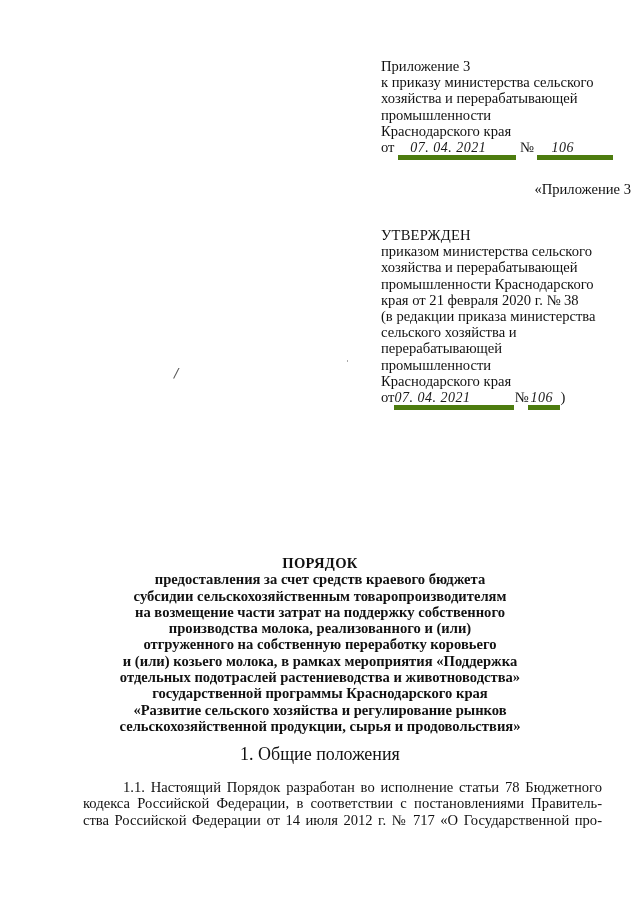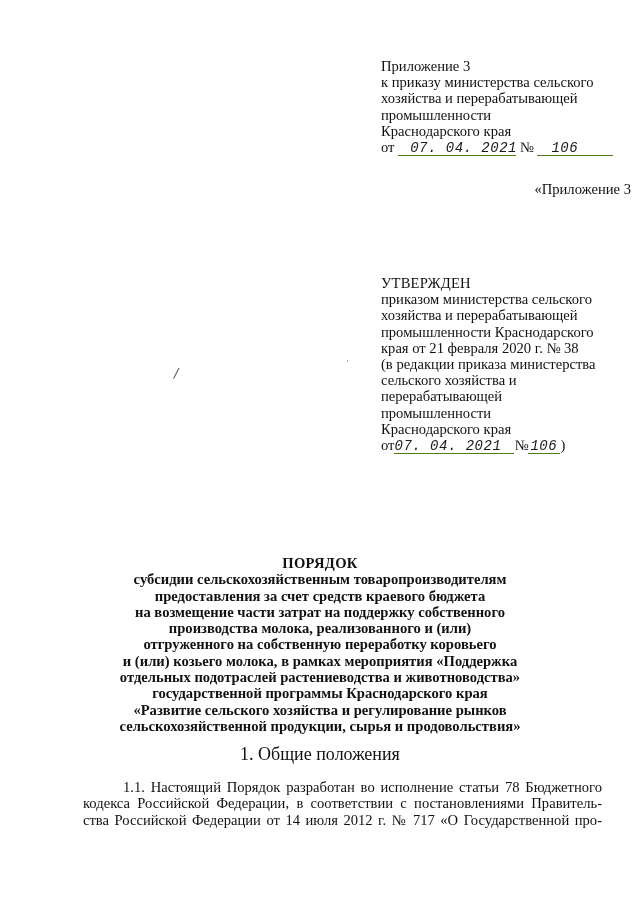--- a/index.html
+++ b/index.html
@@ -26,35 +26,35 @@
       width: 250px;
       font-size: 14.6px;
       line-height: 16.2px;
       white-space: nowrap;
     }
     .appendix-header { top: 58px; }
     .appendix-quote { top: 181px; text-align: right; }
     .approved-block { top: 227px; }
     .line { display: block; }
     .hand {
-      font-family: Liberation Mono, monospace;
+      font-family: Liberation Serif, serif;
       font-style: italic;
       font-size: 14px;
       letter-spacing: 0.5px;
       color: #1a1a1a;
       display: inline-block;
-      border-bottom: 1px solid #4d7c0f;
+      border-bottom: 5px solid #4d7c0f;
       line-height: 14px;
       vertical-align: baseline;
     }
     .hand-date-1 { width: 118px; padding-left: 12px; box-sizing: border-box; }
     .hand-num-1 { width: 76px; padding-left: 14px; box-sizing: border-box; }
     .hand-date-2 { width: 120px; padding-left: 0px; box-sizing: border-box; }
     .hand-num-2 { width: 32px; padding-left: 2px; box-sizing: border-box; }
-    .approved-title { letter-spacing: 0.2px; margin-top: 48px; }
+    .approved-title { letter-spacing: 0.2px; }
     .stray-mark {
       position: absolute;
       left: 174px;
       top: 365px;
       font-family: "DejaVu Sans", sans-serif;
       font-style: italic;
       font-size: 13px;
       color: #555;
     }
     .stray-dot {
@@ -136,22 +136,22 @@
     <span class="line">промышленности</span>
     <span class="line">Краснодарского края</span>
     <span class="line"><span>от</span><span class="hand hand-date-2">07. 04. 2021</span><span>№</span><span class="hand hand-num-2">106</span><span>)</span></span>
   </div>
 
   <div class="stray-mark">/</div>
   <div class="stray-dot"></div>
 
   <div class="title-block">
     <span class="title-main">ПОРЯДОК</span>
+    <span class="title-line">предоставления за счет средств краевого бюджета</span>
     <span class="title-line">субсидии сельскохозяйственным товаропроизводителям</span>
-    <span class="title-line">предоставления за счет средств краевого бюджета</span>
     <span class="title-line">на возмещение части затрат на поддержку собственного</span>
     <span class="title-line">производства молока, реализованного и (или)</span>
     <span class="title-line">отгруженного на собственную переработку коровьего</span>
     <span class="title-line">и (или) козьего молока, в рамках мероприятия «Поддержка</span>
     <span class="title-line">отдельных подотраслей растениеводства и животноводства»</span>
     <span class="title-line">государственной программы Краснодарского края</span>
     <span class="title-line">«Развитие сельского хозяйства и регулирование рынков</span>
     <span class="title-line">сельскохозяйственной продукции, сырья и продовольствия»</span>
   </div>
 

